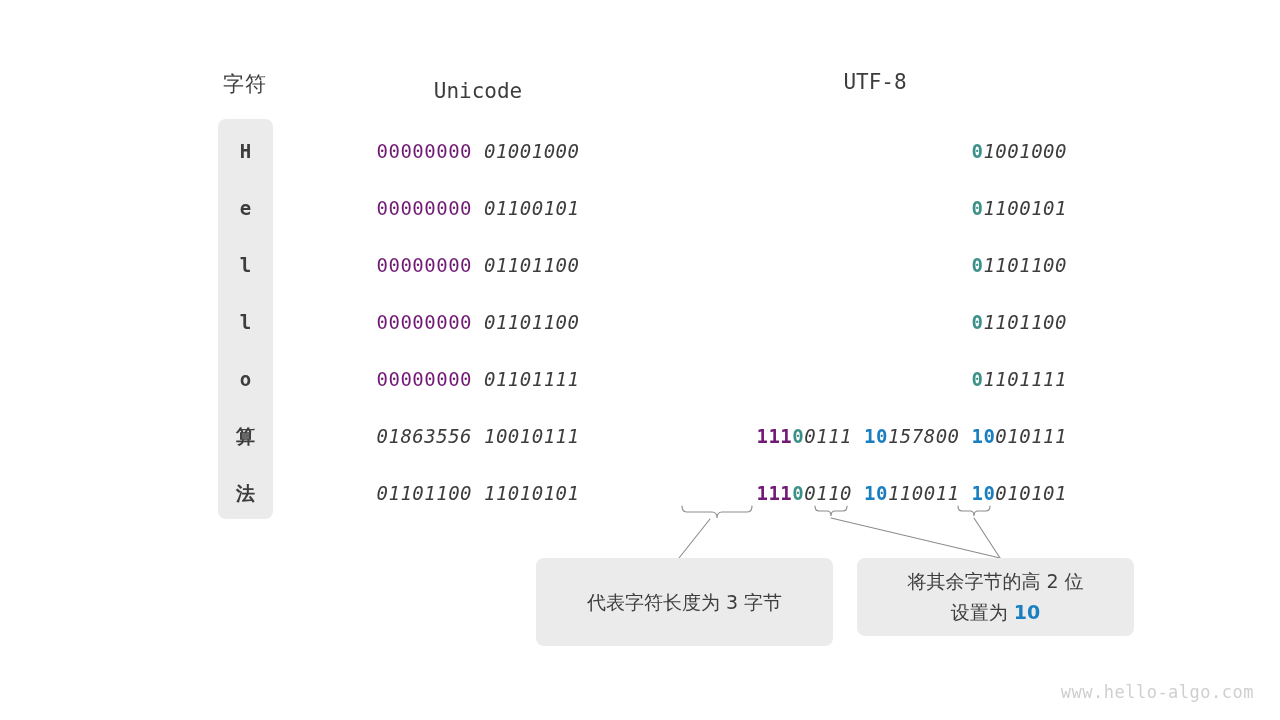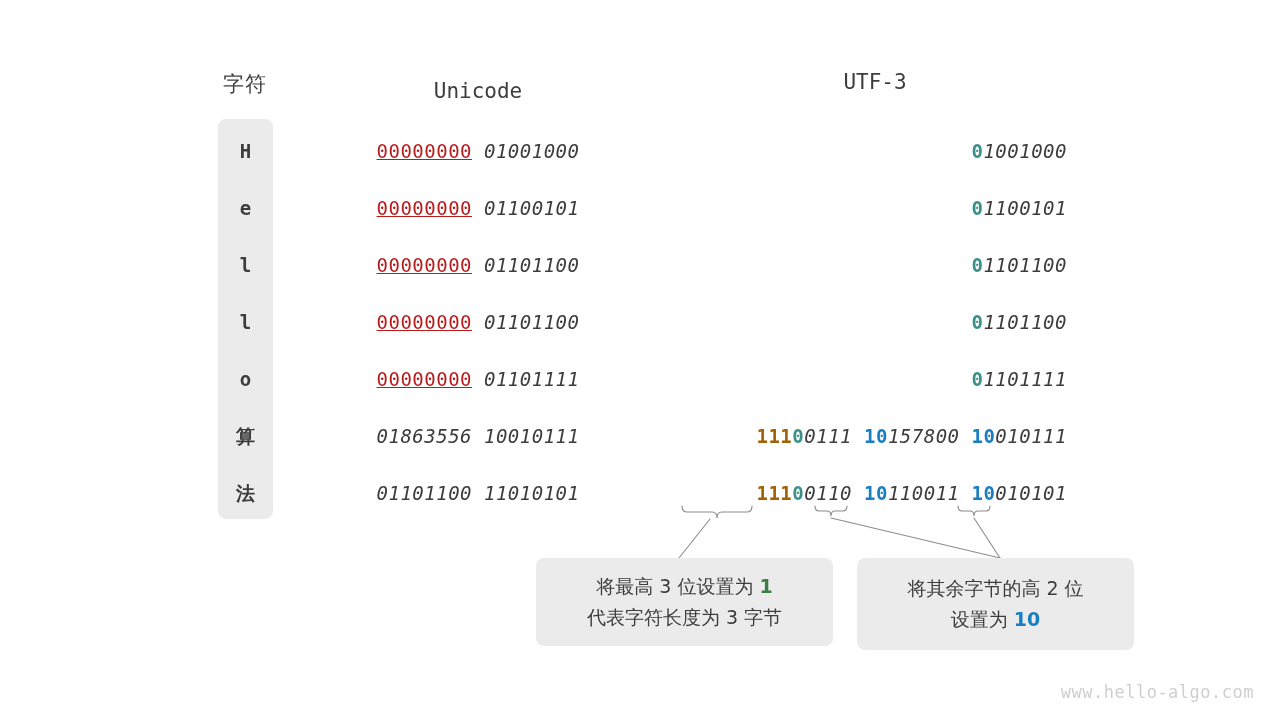--- a/index.html
+++ b/index.html
@@ -71,41 +71,41 @@
     position: absolute;
     right: 213px;
     font-family: "DejaVu Sans Mono", "Liberation Mono", monospace;
     font-size: 19px;
     letter-spacing: 0.5px;
     white-space: pre;
     height: 24px;
     line-height: 24px;
     text-align: right;
   }
-  .b-dim   { color: #b91c1c; text-decoration: underline; }
+  .b-dim   { color: #701a75; }
   .b-dark  { color: #3d3d3d; font-style: italic; }
   .b-teal  { color: #3a9188; font-weight: bold; }
-  .b-green { color: #a16207; font-weight: bold; }
+  .b-green { color: #701a75; font-weight: bold; }
   .b-blue  { color: #1a7fc1; font-weight: bold; }
 
   
   .anno-box {
     position: absolute;
     background: #ebebeb;
     border-radius: 8px;
     display: flex;
     flex-direction: column;
     align-items: center;
     justify-content: center;
     color: #3d3d3d;
     font-size: 19px;
     line-height: 31px;
   }
   #anno-left  { left: 536px; top: 558px; width: 297px; height: 88px; }
-  #anno-right { left: 857px; top: 558px; width: 277px; height: 92px; }
+  #anno-right { left: 857px; top: 558px; width: 277px; height: 78px; }
   .anno-line { white-space: pre; }
   .em-green { color: #3c7d44; font-weight: bold; }
   .em-blue  { color: #1a7fc1; font-weight: bold; }
 
   
   #connectors { position: absolute; left: 0; top: 0; pointer-events: none; }
 
   
   #watermark {
     position: absolute;
@@ -116,21 +116,21 @@
     letter-spacing: 0.5px;
   }
 </style>
 </head>
 <body>
 
 <div id="stage">
 
   <div class="col-header cjk" id="hdr-char">字符</div>
   <div class="col-header" id="hdr-unicode">Unicode</div>
-  <div class="col-header" id="hdr-utf8">UTF-3</div>
+  <div class="col-header" id="hdr-utf8">UTF-8</div>
 
   <div id="char-chip"></div>
 
   <div id="cells">
       <div class="char-cell mono" style="top: 139px;">H</div>
       <div class="uni-cell" style="top: 139px;"><span class="b-dim">00000000</span><span> </span><span class="b-dark">01001000</span></div>
       <div class="utf-cell" style="top: 139px;"><span><span class="b-teal">0</span><span class="b-dark">1001000</span></span></div>
       <div class="char-cell mono" style="top: 196px;">e</div>
       <div class="uni-cell" style="top: 196px;"><span class="b-dim">00000000</span><span> </span><span class="b-dark">01100101</span></div>
       <div class="utf-cell" style="top: 196px;"><span><span class="b-teal">0</span><span class="b-dark">1100101</span></span></div>
@@ -161,21 +161,20 @@
       <path d="M815,506 q0,5 4,5 h8 q4,0 4,5 q0,-5 4,-5 h8 q4,0 4,-5"></path>
 
       <path d="M958,506 q0,5 4,5 h8 q4,0 4,5 q0,-5 4,-5 h8 q4,0 4,-5"></path>
 
       <path d="M831,518 L1000,558"></path>
       <path d="M974,518 L1000,558"></path>
     </g>
   </svg>
 
   <div class="anno-box" id="anno-left">
-    <div class="anno-line"><span>将最高 3 位设置为 </span><span class="em-green">1</span></div>
     <div class="anno-line">代表字符长度为 3 字节</div>
   </div>
 
   <div class="anno-box" id="anno-right">
     <div class="anno-line">将其余字节的高 2 位</div>
     <div class="anno-line"><span>设置为 </span><span class="em-blue">10</span></div>
   </div>
 
   <div id="watermark">www.hello-algo.com</div>
 

